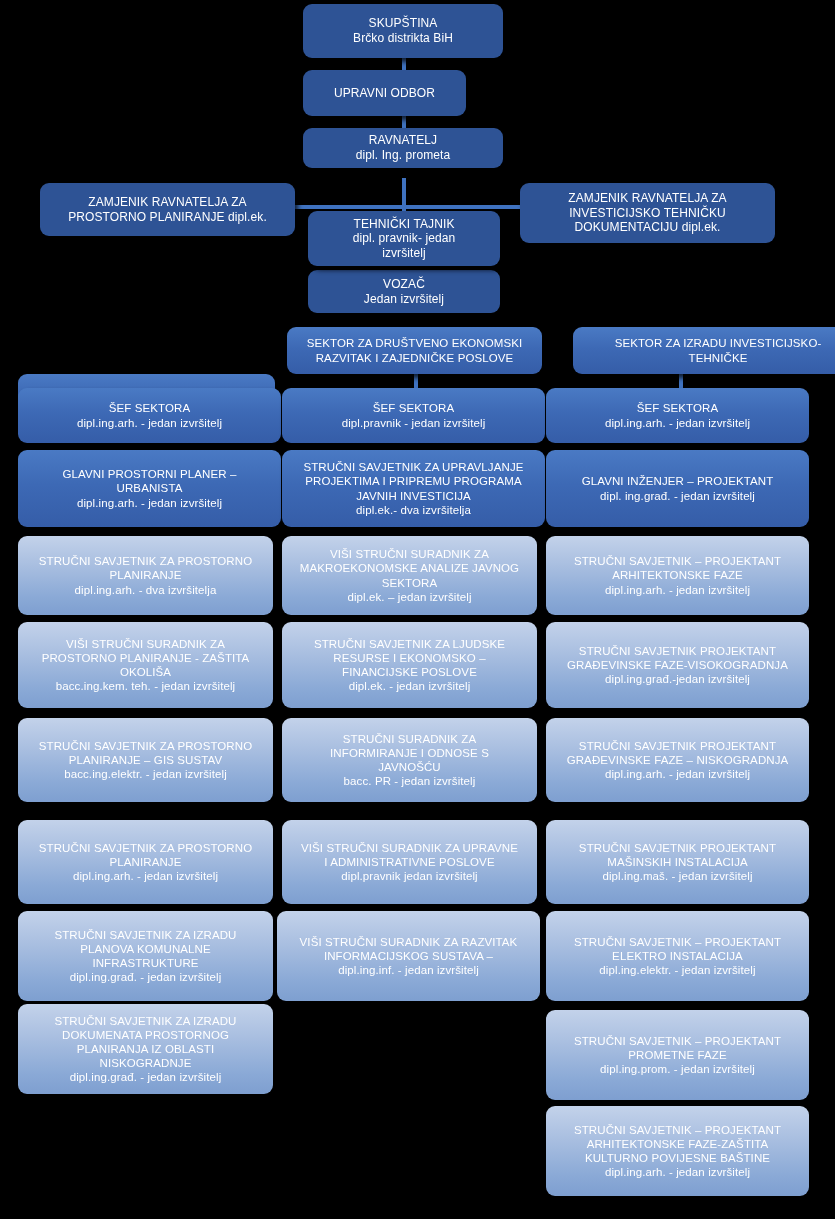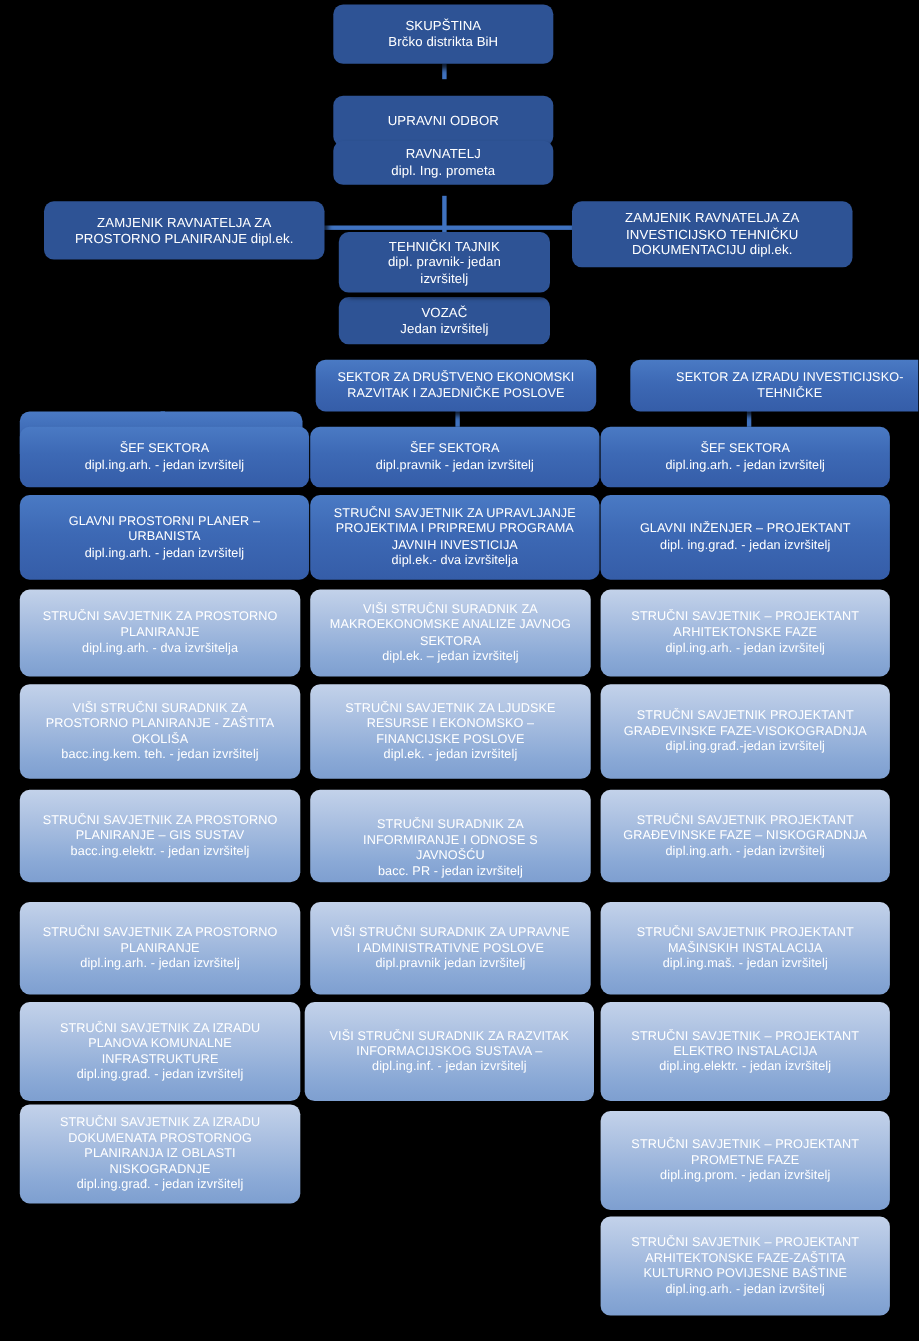--- a/index.html
+++ b/index.html
@@ -73,21 +73,21 @@
 
   <div class="connector cv" style="left:146px; top:374px; height:14px;"></div>
   <div class="connector cv" style="left:414px; top:374px; height:14px;"></div>
   <div class="connector cv" style="left:679px; top:374px; height:14px;"></div>
 
   <div class="node navy" style="left:303px; top:4px; width:200px; height:54px;">
     <span class="txt">SKUPŠTINA
 Brčko distrikta BiH</span>
   </div>
 
-  <div class="node navy" style="left:303px; top:87px; width:200px; height:46px;">
+  <div class="node navy" style="left:303px; top:70px; width:163px; height:46px;">
     <span class="txt">UPRAVNI ODBOR</span>
   </div>
 
   <div class="node navy" style="left:303px; top:128px; width:200px; height:40px;">
     <span class="txt">RAVNATELJ
 dipl. Ing. prometa</span>
   </div>
 
   <div class="node navy" style="left:40px; top:183px; width:255px; height:53px;">
     <span class="txt">ZAMJENIK RAVNATELJA ZA
@@ -177,21 +177,21 @@
 MAKROEKONOMSKE ANALIZE JAVNOG
 SEKTORA
 dipl.ek. – jedan izvršitelj</span>
   </div>
   <div class="node light" style="left:282px; top:622px; width:255px; height:86px;">
     <span class="txt">STRUČNI SAVJETNIK ZA LJUDSKE
 RESURSE I EKONOMSKO –
 FINANCIJSKE POSLOVE
 dipl.ek. - jedan izvršitelj</span>
   </div>
-  <div class="node light" style="left:282px; top:718px; width:255px; height:84px;align-items:flex-end;">
+  <div class="node light" style="left:282px; top:718px; width:255px; height:84px;">
     <span class="txt">STRUČNI SURADNIK ZA
 INFORMIRANJE I ODNOSE S
 JAVNOŠĆU
 bacc. PR - jedan izvršitelj</span>
   </div>
   <div class="node light" style="left:282px; top:820px; width:255px; height:84px;text-align:center;">
     <span class="txt">VIŠI STRUČNI SURADNIK ZA UPRAVNE
 I ADMINISTRATIVNE POSLOVE
 dipl.pravnik jedan izvršitelj</span>
   </div>

